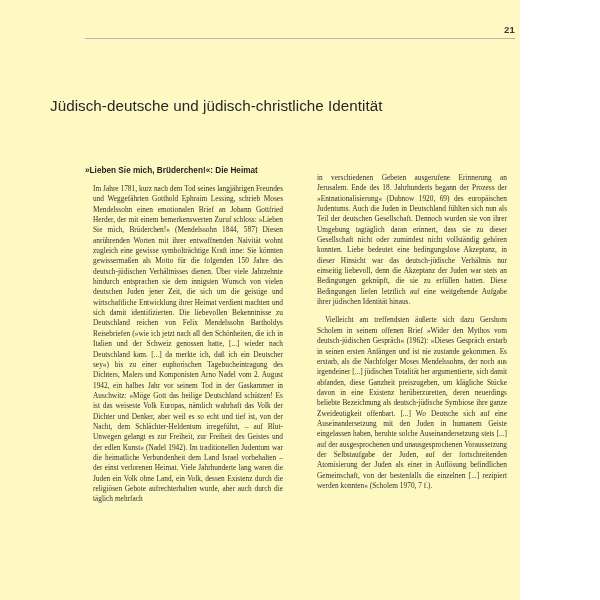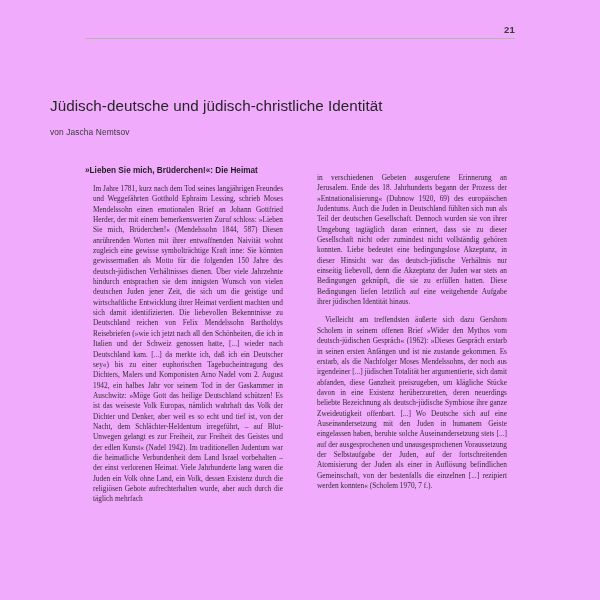--- a/index.html
+++ b/index.html
@@ -11,25 +11,25 @@
   body {
     width: 600px;
     height: 600px;
     overflow: hidden;
     font-family: "Liberation Serif", "DejaVu Serif", serif;
     color: #2b2b2b;
     -webkit-font-smoothing: antialiased;
   }
   .page {
     position: relative;
-    width: 600px;
+    width: 520px;
     height: 600px;
     box-sizing: border-box;
     padding: 0;
-    background: #f0abfc;
+    background: #fef9c3;
   }
 
   
   .running-head {
     position: absolute;
     top: 24px;
     left: 85px;
     width: 430px;
     height: 22px;
   }
@@ -122,21 +122,20 @@
 
 <div class="page">
 
   <div class="running-head">
     <div class="folio">21</div>
     <div class="head-rule"></div>
   </div>
 
   <div class="title-block">
     <h1 class="doc-title">Jüdisch-deutsche und jüdisch-christliche Identität</h1>
-    <div class="doc-byline">von Jascha Nemtsov</div>
   </div>
 
   <div class="columns">
 
     <div class="col">
       <h2 class="section-head">»Lieben Sie mich, Brüderchen!«: Die Heimat</h2>
       <p class="body">Im Jahre 1781, kurz nach dem Tod seines langjährigen Freundes und Weggefährten Gotthold Ephraim Lessing, schrieb Moses Mendelssohn einen emotionalen Brief an Johann Gottfried Herder, der mit einem bemerkenswerten Zuruf schloss: »Lieben Sie mich, Brüderchen!« (Mendelssohn 1844, 587) Diesen anrührenden Worten mit ihrer entwaffnenden Naivität wohnt zugleich eine gewisse symbolträchtige Kraft inne: Sie könnten gewissermaßen als Motto für die folgenden 150 Jahre des deutsch-jüdischen Verhältnisses dienen. Über viele Jahrzehnte hindurch entsprachen sie dem innigsten Wunsch von vielen deutschen Juden jener Zeit, die sich um die geistige und wirtschaftliche Entwicklung ihrer Heimat verdient machten und sich damit identifizierten. Die liebevollen Bekenntnisse zu Deutschland reichen von Felix Mendelssohn Bartholdys Reisebriefen (»wie ich jetzt nach all den Schönheiten, die ich in Italien und der Schweiz genossen hatte, [...] wieder nach Deutschland kam. [...] da merkte ich, daß ich ein Deutscher sey«) bis zu einer euphorischen Tagebucheintragung des Dichters, Malers und Komponisten Arno Nadel vom 2. August 1942, ein halbes Jahr vor seinem Tod in der Gaskammer in Auschwitz: »Möge Gott das heilige Deutschland schützen! Es ist das weiseste Volk Europas, nämlich wahrhaft das Volk der Dichter und Denker, aber weil es so echt und tief ist, von der Nacht, dem Schlächter-Heldentum irregeführt, – auf Blut-Unwegen gelangt es zur Freiheit, zur Freiheit des Geistes und der edlen Kunst« (Nadel 1942). Im traditionellen Judentum war die heimatliche Verbundenheit dem Land Israel vorbehalten – der einst verlorenen Heimat. Viele Jahrhunderte lang waren die Juden ein Volk ohne Land, ein Volk, dessen Existenz durch die religiösen Gebote aufrechterhalten wurde, aber auch durch die täglich mehrfach</p>
     </div>
 
     <div class="col">

